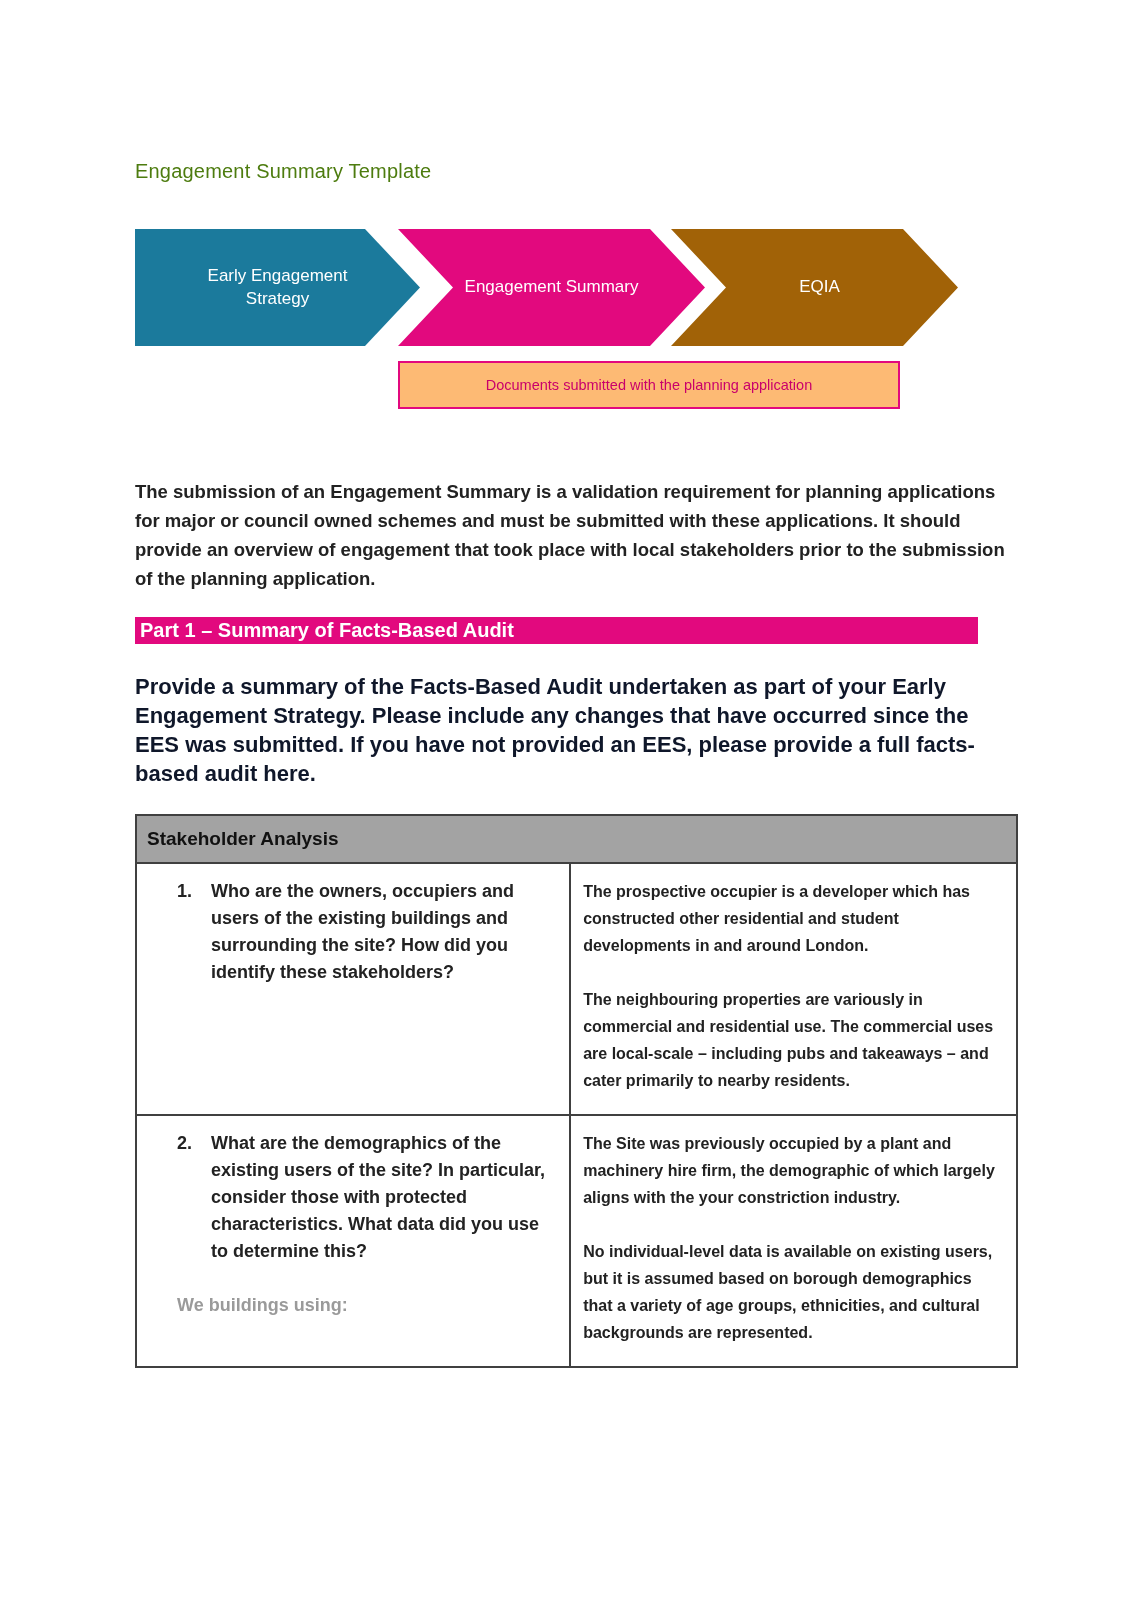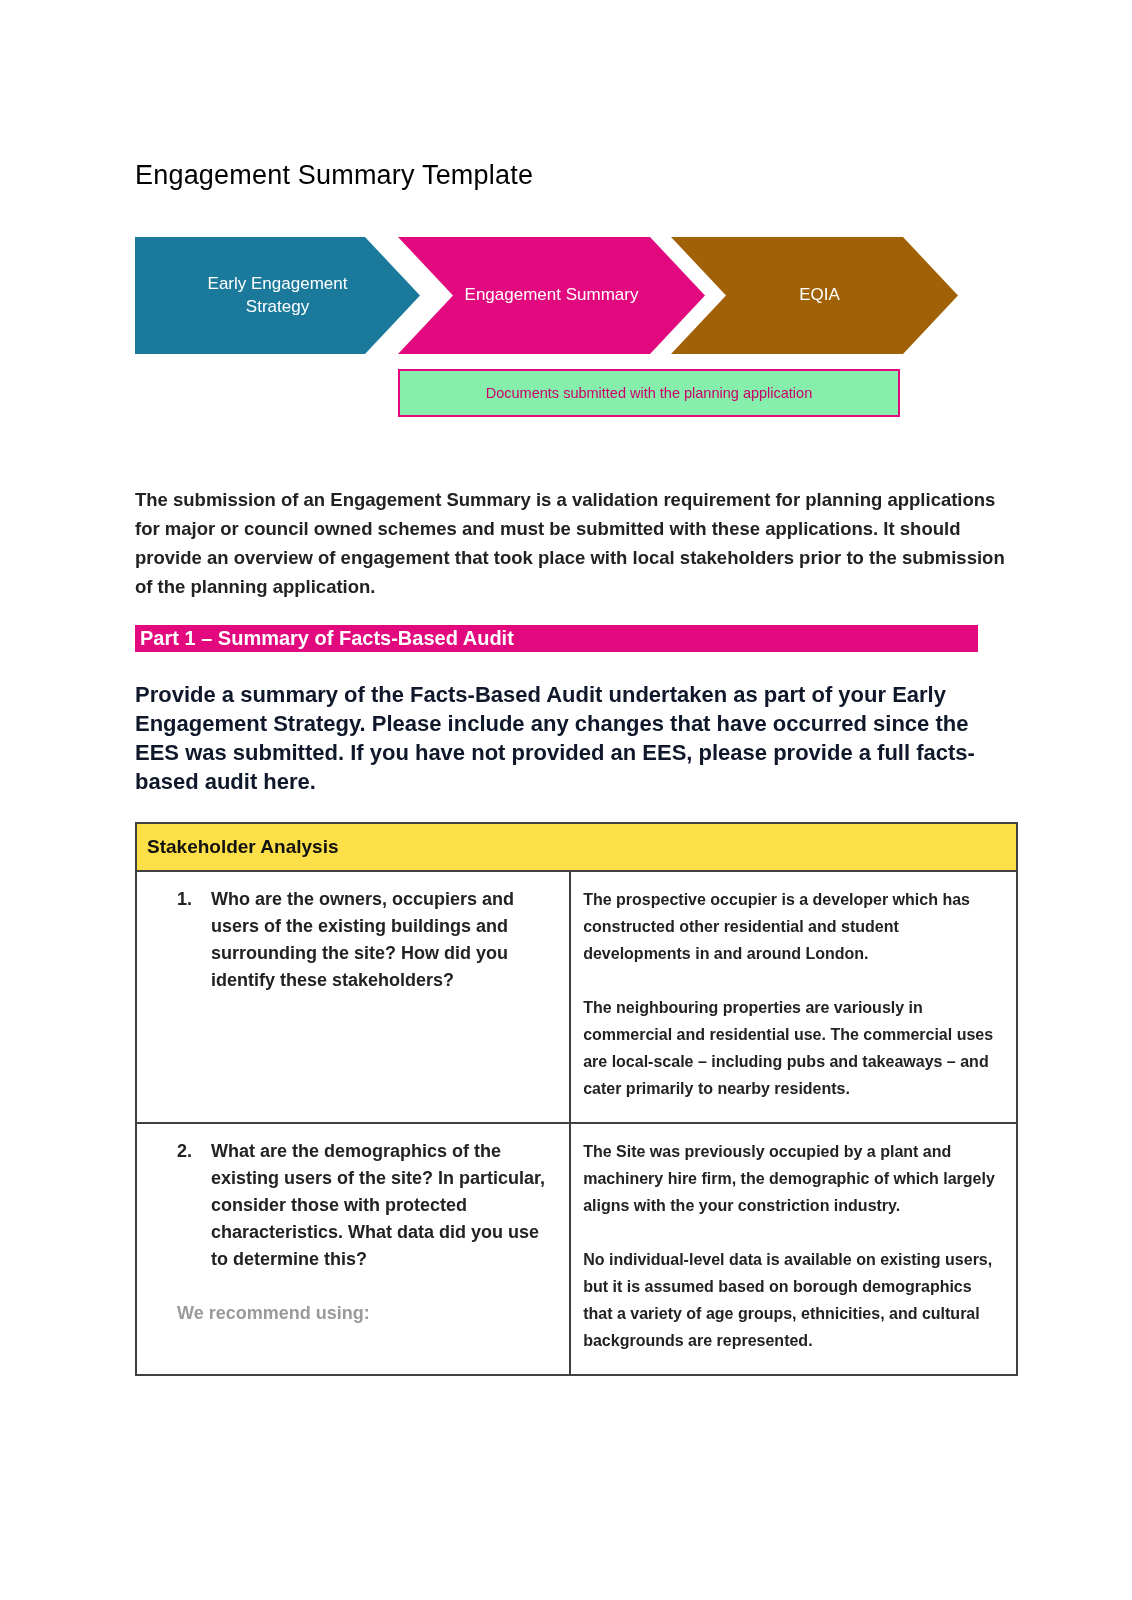--- a/index.html
+++ b/index.html
@@ -1,50 +1,50 @@
 <!DOCTYPE html>
 <html><head>
 <meta charset="utf-8">
 <style>
   html,body{margin:0;padding:0;background:#ffffff;}
   body{width:1132px;height:1600px;font-family:"Liberation Sans",sans-serif;color:#1f1f1f;overflow:hidden;}
   .page{position:relative;width:1132px;height:1600px;background:#fff;}
   .content{position:absolute;left:135px;top:0;width:883px;}
 
-  .doc-title{margin-top:160px;font-size:27px;font-weight:400;color:#000000;letter-spacing:.2px;}
+  .doc-title{margin-top:160px;font-size:20px;font-weight:400;color:#4d7c0f;letter-spacing:.2px;}
 
   
   .flow{position:relative;height:117px;margin-top:46px;}
   .arrow{position:absolute;top:0;height:117px;display:flex;align-items:center;justify-content:center;
          color:#fff;font-size:17px;text-align:center;line-height:1.3;}
   .arrow .lbl{width:200px;}
   .arrow-start{clip-path:polygon(0 0, calc(100% - 55px) 0, 100% 50%, calc(100% - 55px) 100%, 0 100%);}
   .arrow-chev{clip-path:polygon(0 0, calc(100% - 55px) 0, 100% 50%, calc(100% - 55px) 100%, 0 100%, 55px 50%);}
   .a1{left:0;width:285px;background:#1B7A9C;justify-content:center;}
   .a2{left:263px;width:307px;background:#E2097E;}
   .a3{left:536px;width:287px;background:#a16207;padding-left:10px;box-sizing:border-box;}
 
   
   .notes{position:relative;height:50px;margin-top:15px;}
   .note{position:absolute;top:0;height:48px;box-sizing:border-box;display:flex;align-items:center;justify-content:center;
         text-align:center;font-size:14.5px;line-height:1.25;}
   .note-teal{left:0;width:240px;background:#D9F1F7;border:2px solid #1B7A9C;color:#12637E;padding:0 20px;}
-  .note-pink{left:263px;width:502px;background:#86efac;border:2px solid #E2097E;color:#C9006B;}
+  .note-pink{left:263px;width:502px;background:#fdba74;border:2px solid #E2097E;color:#C9006B;}
 
   .body-par{margin-top:66px;width:872px;font-size:18.5px;font-weight:700;line-height:29px;color:#222;}
 
   .part-banner{margin-top:24px;width:843px;height:27px;box-sizing:border-box;background:#E2097E;color:#fff;
                font-size:20px;font-weight:700;line-height:27px;padding-left:5px;}
 
   .part-desc{margin-top:28px;width:872px;font-size:22px;font-weight:700;line-height:29px;color:#0f172a;}
 
   
   table.stk{margin-top:26px;width:883px;border-collapse:collapse;}
   table.stk td{border:2px solid #404040;vertical-align:top;}
-  td.thead{background:#fde047;font-size:19px;font-weight:700;color:#111;padding:12px 10px;}
+  td.thead{background:#a3a3a3;font-size:19px;font-weight:700;color:#111;padding:12px 10px;}
   td.qcell{width:435px;box-sizing:border-box;padding:14px 12px 20px 40px;}
   td.acell{width:448px;box-sizing:border-box;padding:14px 20px 20px 12px;}
   .qwrap{display:flex;}
   .qnum{width:34px;flex:0 0 34px;font-size:18px;font-weight:700;color:#222;line-height:27px;}
   .qtext{flex:1;font-size:18px;font-weight:700;color:#222;line-height:27px;}
   .recommend{margin-top:27px;font-size:18px;font-weight:700;color:#9a9a9a;line-height:27px;}
   .acell p{margin:0 0 27px 0;font-size:16px;font-weight:700;color:#222;line-height:27px;}
   .acell p:last-child{margin-bottom:0;}
 </style>
 </head>
@@ -93,21 +93,21 @@
           <p>The prospective occupier is a developer which has constructed other residential and student developments in and around London.</p>
           <p>The neighbouring properties are variously in commercial and residential use. The commercial uses are local-scale – including pubs and takeaways – and cater primarily to nearby residents.</p>
         </td>
       </tr>
       <tr>
         <td class="qcell">
           <div class="qwrap">
             <span class="qnum">2.</span>
             <span class="qtext">What are the demographics of the existing users of the site? In particular, consider those with protected characteristics. What data did you use to determine this?</span>
           </div>
-          <div class="recommend">We recommend using:</div>
+          <div class="recommend">We buildings using:</div>
         </td>
         <td class="acell">
           <p>The Site was previously occupied by a plant and machinery hire firm, the demographic of which largely aligns with the your constriction industry.</p>
           <p>No individual-level data is available on existing users, but it is assumed based on borough demographics that a variety of age groups, ethnicities, and cultural backgrounds are represented.</p>
         </td>
       </tr>
     </tbody>
       </table>
 
   </div>

